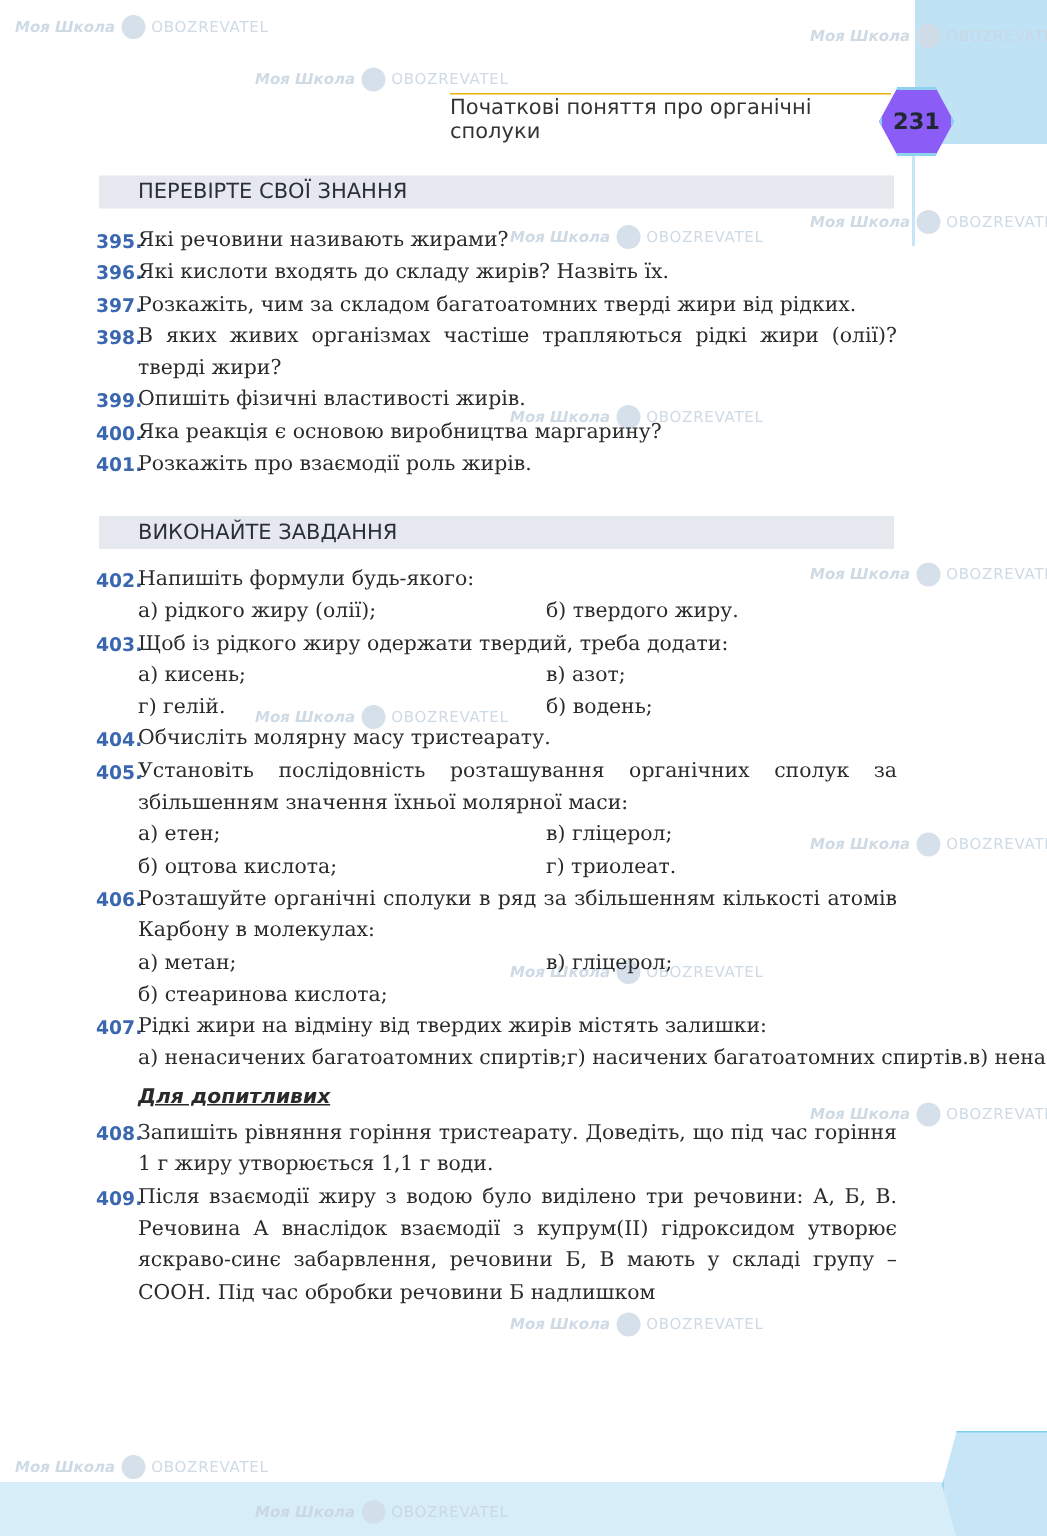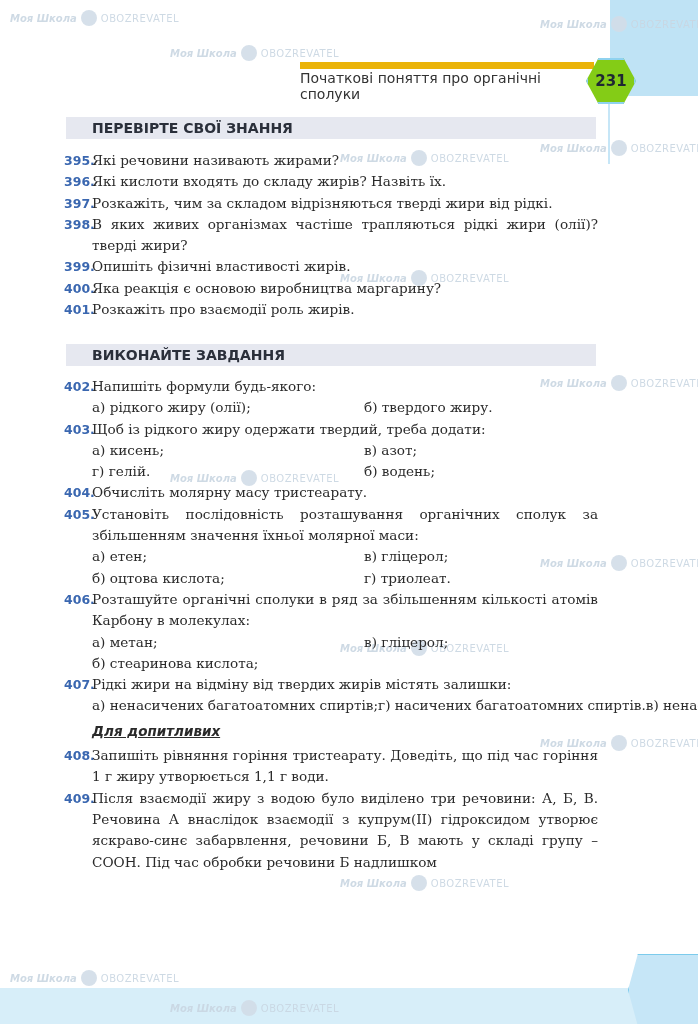--- a/index.html
+++ b/index.html
@@ -25,36 +25,36 @@
   .vline {
     position: absolute; left: 608px; top: 104px; width: 2px; height: 60px;
     background: #c6e6f7;
   }
   
   .running-header {
     position: absolute; left: 300px; top: 62px; width: 286px; height: 34px;
     display: flex; align-items: center; justify-content: flex-end;
     font-family: "DejaVu Sans", "Liberation Sans", sans-serif;
     font-size: 14px; color: #333; padding-right: 8px;
-    border-top: 7px solid #eab308;
+    border-top: 1px solid #eab308;
   }
   .page-num {
     position: absolute; left: 586px; top: 58px; width: 46px; height: 42px;
-    background: #84cc16; border: 2px solid #8fd2ef;
+    background: #8b5cf6; border: 2px solid #8fd2ef;
     clip-path: polygon(25% 0, 75% 0, 100% 50%, 75% 100%, 25% 100%, 0 50%);
     display: flex; align-items: center; justify-content: center;
     font-family: "DejaVu Sans", "Liberation Sans", sans-serif;
     font-weight: bold; font-size: 15px; color: #1f2733;
   }
   
   .section-bar {
     position: absolute; left: 66px; width: 530px; height: 22px;
     background: #e6e8f0;
     font-family: "DejaVu Sans", "Liberation Sans", sans-serif;
-    font-weight: bold; font-size: 14px; color: #2a2f3a;
+    font-weight: normal; font-size: 14px; color: #2a2f3a;
     display: flex; align-items: center; padding-left: 26px; box-sizing: border-box;
   }
   .content { position: absolute; left: 64px; width: 534px; font-size: 13.6px; line-height: 21.3px; }
   .q { display: flex; }
   .q .num {
     width: 28px; flex: none; color: #3a67b0;
     font-family: "DejaVu Sans", "Liberation Sans", sans-serif;
     font-weight: bold; font-size: 12.5px;
   }
   .q .txt { flex: 1; text-align: justify; }
@@ -164,21 +164,21 @@
   <div class="q">
       <span class="num">395.</span>
       <span class="txt">Які речовини називають жирами?</span>
     </div>
   <div class="q">
       <span class="num">396.</span>
       <span class="txt">Які кислоти входять до складу жирів? Назвіть їх.</span>
     </div>
   <div class="q">
       <span class="num">397.</span>
-      <span class="txt">Розкажіть, чим за складом відрізняються тверді жири від рідкі.</span>
+      <span class="txt">Розкажіть, чим за складом багатоатомних тверді жири від рідких.</span>
     </div>
   <div class="q">
       <span class="num">398.</span>
       <span class="txt">В яких живих організмах частіше трапляються рідкі жири (олії)? тверді жири?</span>
     </div>
   <div class="q">
       <span class="num">399.</span>
       <span class="txt">Опишіть фізичні властивості жирів.</span>
     </div>
   <div class="q">

